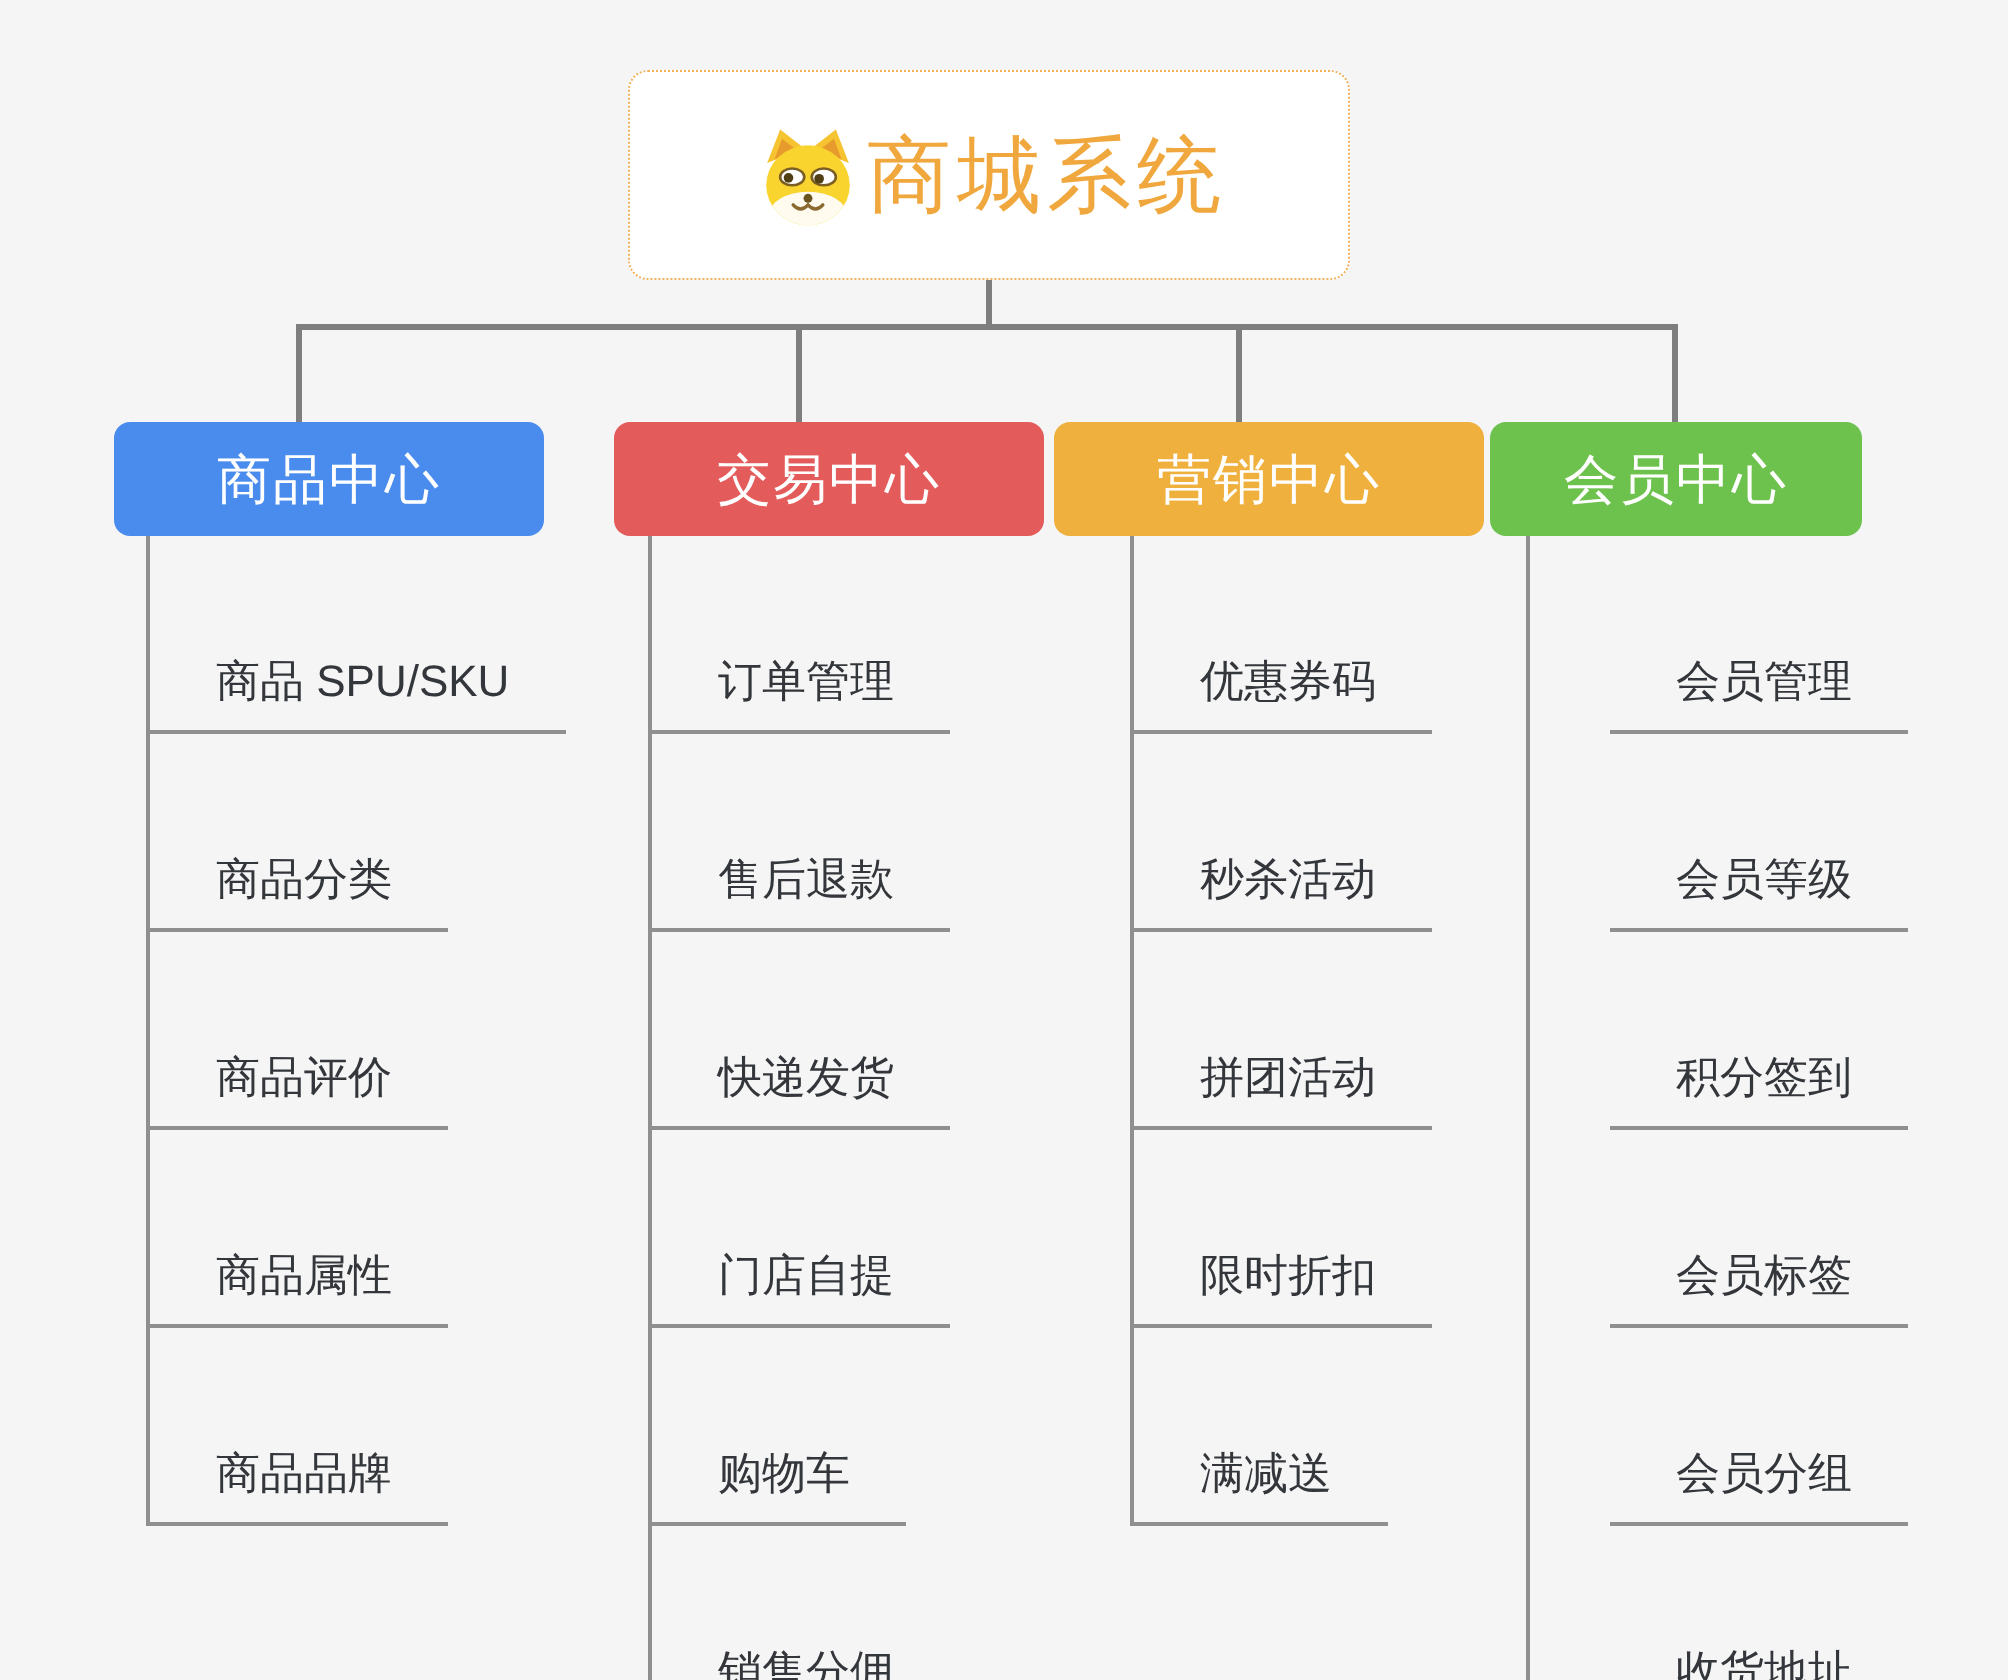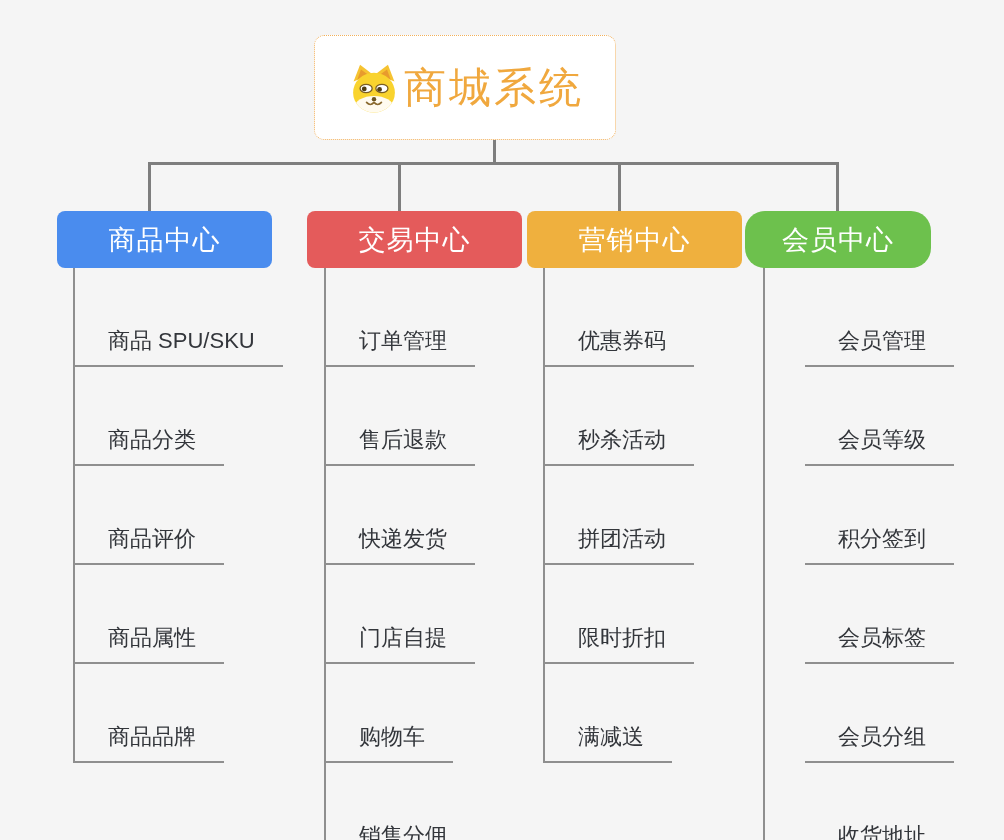--- a/index.html
+++ b/index.html
@@ -11,21 +11,21 @@
     position:relative;
     width:1004px;height:840px;
     background:#f5f5f5;
     overflow:hidden;
     --line:#7e7e7e;
     --underline:#8f8f8f;
   }
 
   
   .root-node{
-    position:absolute;left:314px;top:35px;width:302px;height:105px;
+    position:absolute;left:314px;top:35px;width:361px;height:105px;
     background:#ffffff;
     border:1px dotted #f2b05a;
     border-radius:10px;
     display:flex;align-items:center;justify-content:center;gap:2px;
     box-sizing:border-box;
     cursor:pointer;
   }
   .root-title{
     font-size:42px;
     letter-spacing:3px;
@@ -48,30 +48,30 @@
   .branch-box{
     position:absolute;top:211px;width:215px;height:57px;
     border-radius:8px;
     display:flex;align-items:center;justify-content:center;
     color:#ffffff;font-size:27px;letter-spacing:1px;
     cursor:pointer;
   }
   .branch-box.b0{left:57px;}
   .branch-box.b1{left:307px;}
   .branch-box.b2{left:527px;}
-  .branch-box.b3{left:745px;width:186px;border-radius:20px;}
+  .branch-box.b3{left:745px;width:186px;}
 
   
   .leaf-col{
     position:absolute;top:268px;
     border-left:2px solid var(--underline);
   }
   .leaf-col.c0{left:73px;}
   .leaf-col.c1{left:324px;}
-  .leaf-col.c2{left:543px;}
+  .leaf-col.c2{left:565px;}
   .leaf-col.c3{left:763px;padding-left:40px;}
   .leaf-item{
     height:99px;
     display:flex;align-items:flex-end;
   }
   .leaf-label{
     display:inline-block;
     white-space:nowrap;
     font-size:22px;
     color:#33363b;

